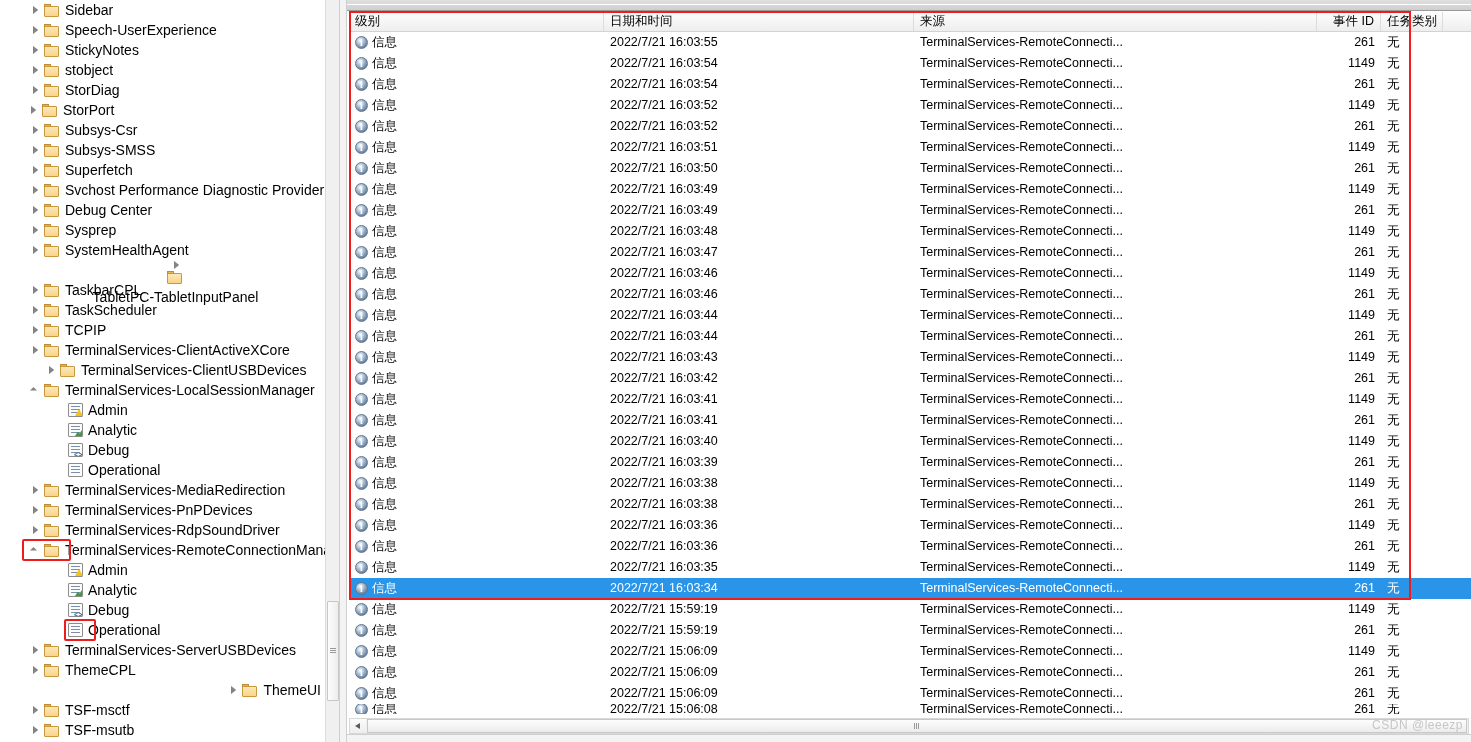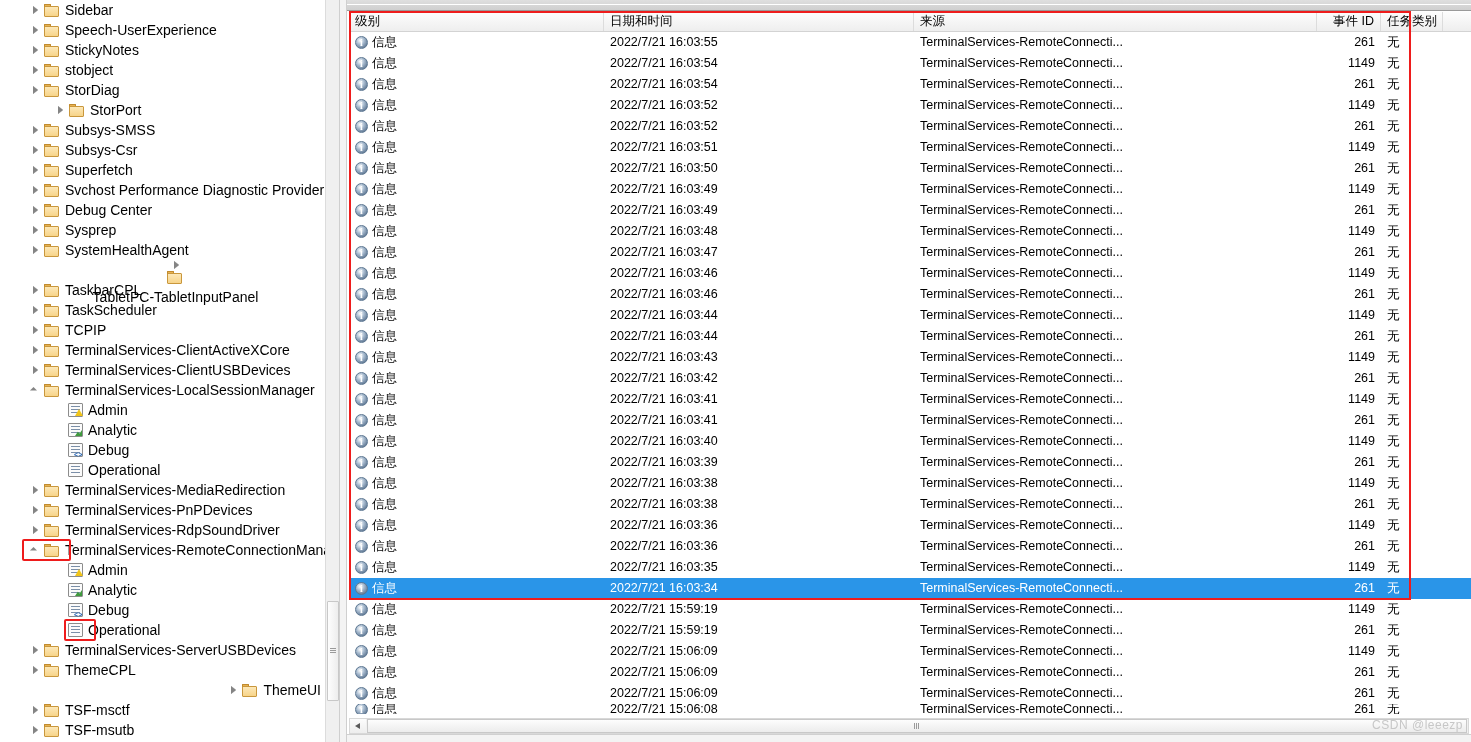--- a/index.html
+++ b/index.html
@@ -263,38 +263,38 @@
         <div class="tnode" style="padding-left: 30px;">
           <span class="twist collapsed"></span>
           <span class="ficon"></span>
           <span class="tlabel">stobject</span>
         </div>
         <div class="tnode" style="padding-left: 30px;">
           <span class="twist collapsed"></span>
           <span class="ficon"></span>
           <span class="tlabel">StorDiag</span>
         </div>
-        <div class="tnode" style="padding-left: 28px; margin-left: 27px;">
+        <div class="tnode" style="padding-left: 28px;">
           <span class="twist collapsed"></span>
           <span class="ficon"></span>
           <span class="tlabel">StorPort</span>
         </div>
         <div class="tnode" style="padding-left: 30px;">
           <span class="twist collapsed"></span>
           <span class="ficon"></span>
+          <span class="tlabel">Subsys-Csr</span>
+        </div>
+        <div class="tnode" style="padding-left: 30px;">
+          <span class="twist collapsed"></span>
+          <span class="ficon"></span>
           <span class="tlabel">Subsys-SMSS</span>
         </div>
         <div class="tnode" style="padding-left: 30px;">
           <span class="twist collapsed"></span>
           <span class="ficon"></span>
-          <span class="tlabel">Subsys-Csr</span>
-        </div>
-        <div class="tnode" style="padding-left: 30px;">
-          <span class="twist collapsed"></span>
-          <span class="ficon"></span>
           <span class="tlabel">Superfetch</span>
         </div>
         <div class="tnode" style="padding-left: 30px;">
           <span class="twist collapsed"></span>
           <span class="ficon"></span>
           <span class="tlabel">Svchost Performance Diagnostic Provider</span>
         </div>
         <div class="tnode" style="padding-left: 30px;">
           <span class="twist collapsed"></span>
           <span class="ficon"></span>
@@ -328,21 +328,21 @@
         <div class="tnode" style="padding-left: 30px;">
           <span class="twist collapsed"></span>
           <span class="ficon"></span>
           <span class="tlabel">TCPIP</span>
         </div>
         <div class="tnode" style="padding-left: 30px;">
           <span class="twist collapsed"></span>
           <span class="ficon"></span>
           <span class="tlabel">TerminalServices-ClientActiveXCore</span>
         </div>
-        <div class="tnode" style="padding-left: 30px; text-align: center;">
+        <div class="tnode" style="padding-left: 46px; text-align: center;">
           <span class="twist collapsed"></span>
           <span class="ficon"></span>
           <span class="tlabel">TerminalServices-ClientUSBDevices</span>
         </div>
         <div class="tnode" style="padding-left: 30px;">
           <span class="twist expanded"></span>
           <span class="ficon"></span>
           <span class="tlabel">TerminalServices-LocalSessionManager</span>
         </div>
         <div class="tnode" style="padding-left: 54px;">

